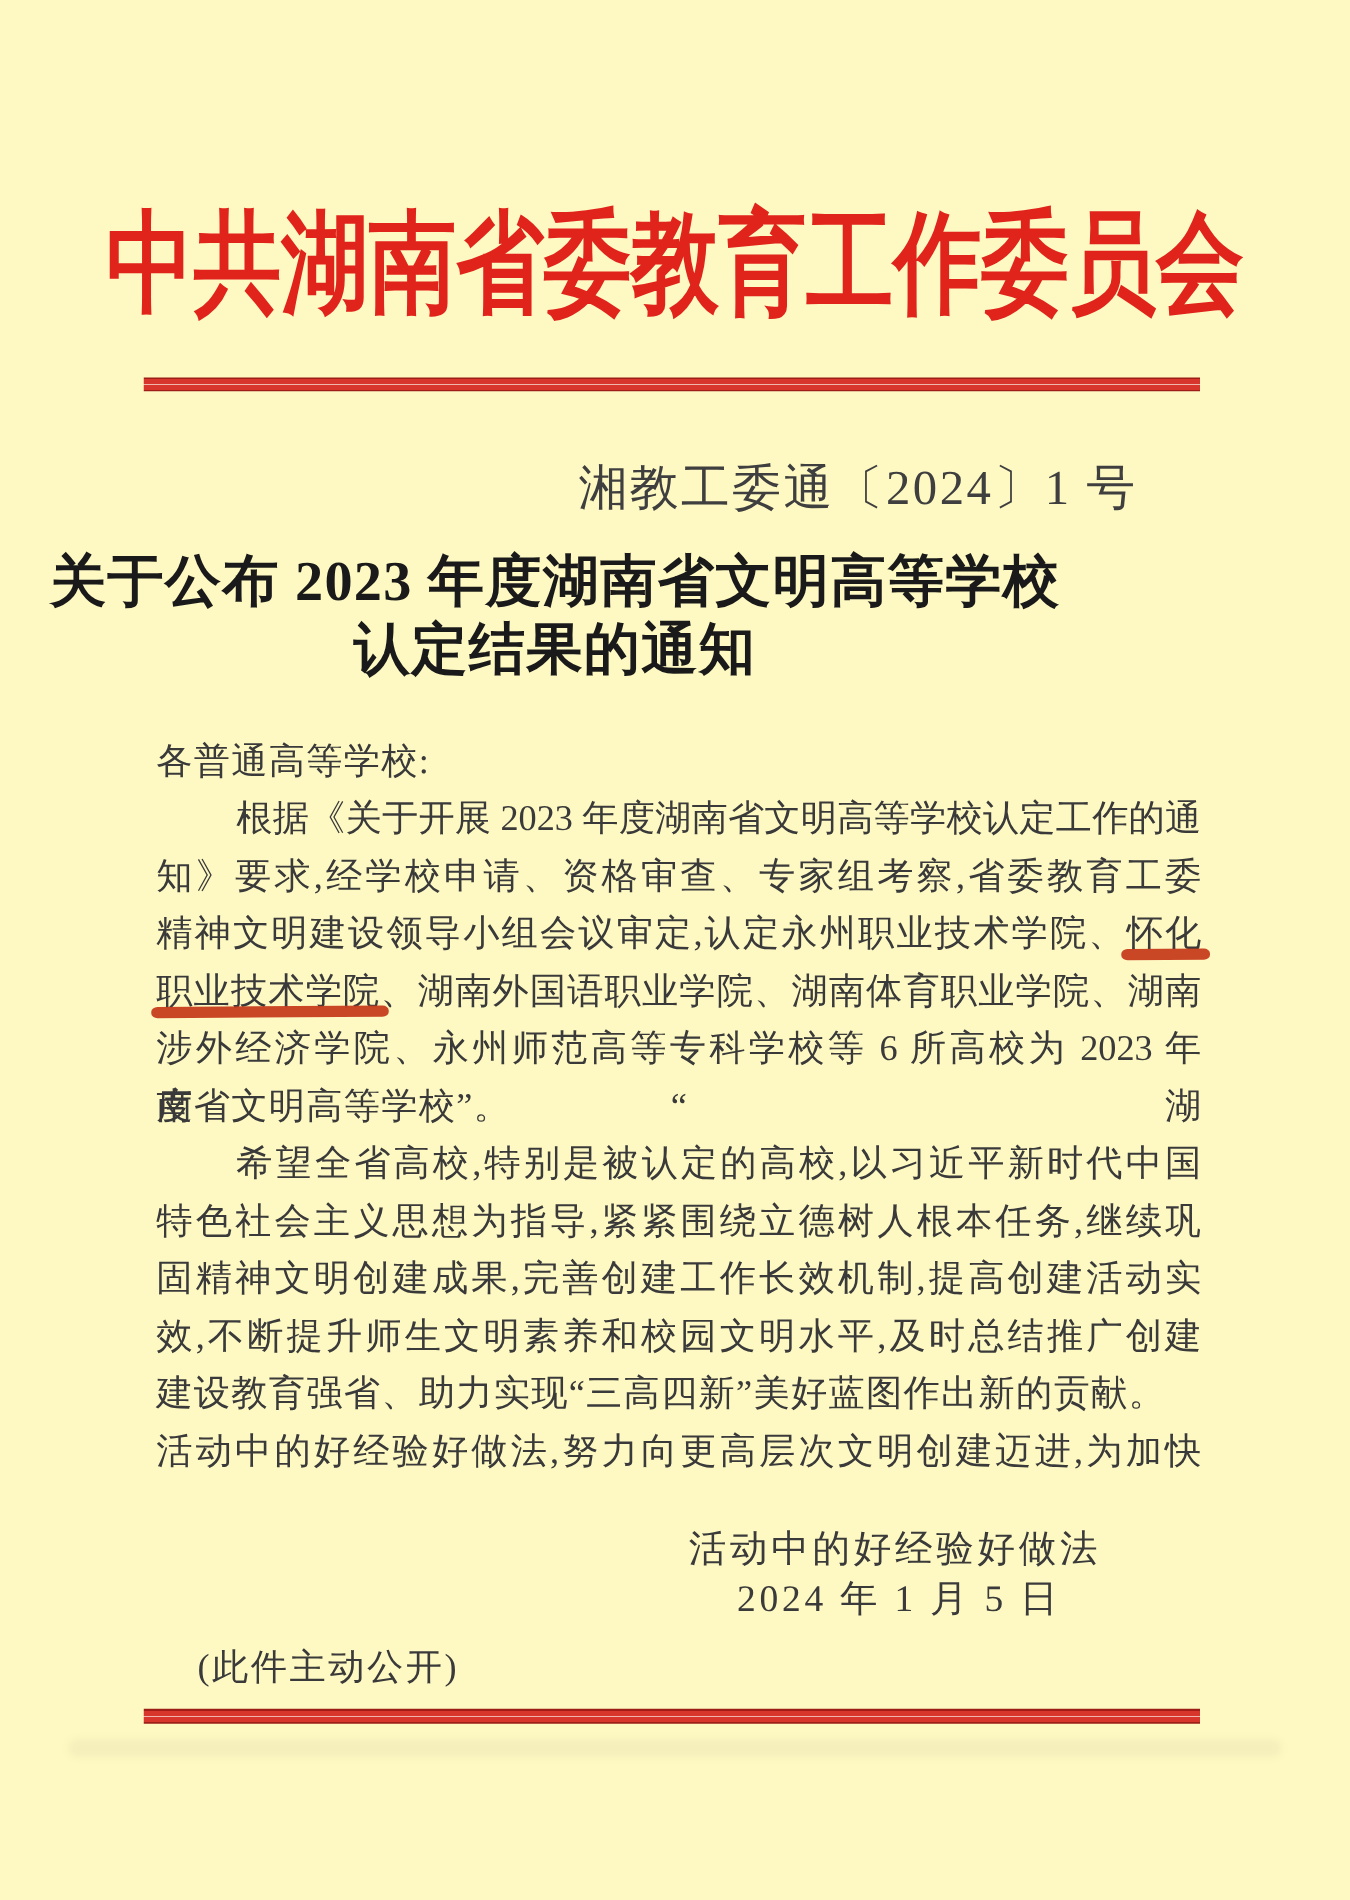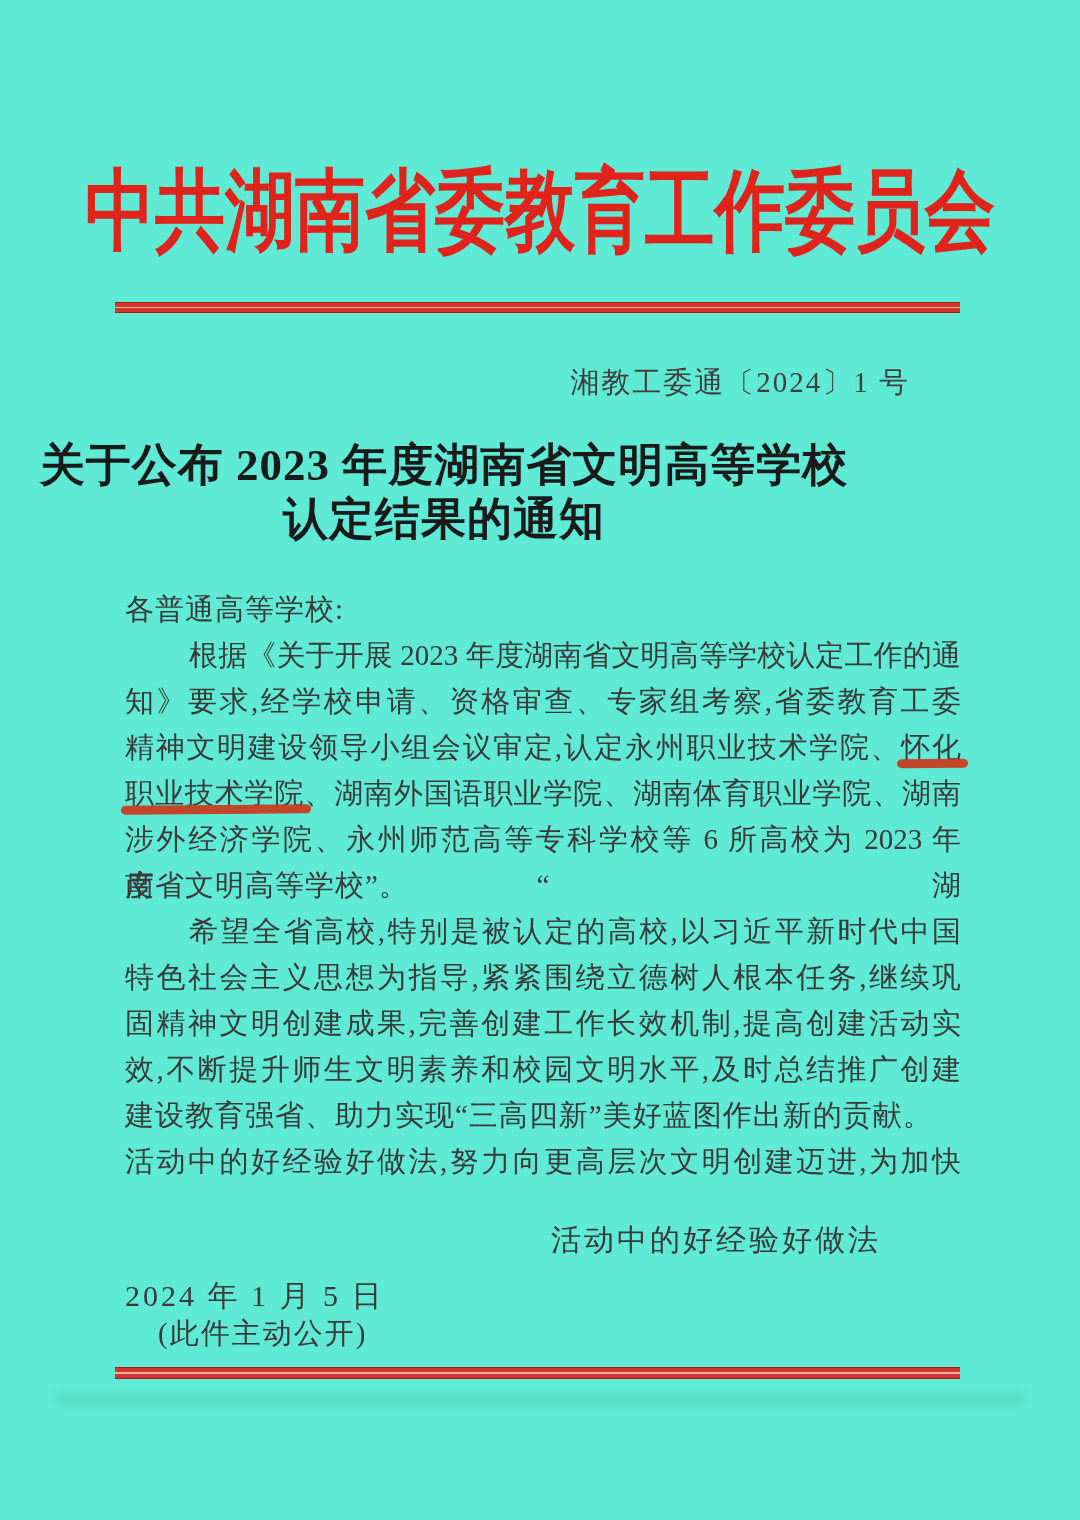--- a/index.html
+++ b/index.html
@@ -14,21 +14,21 @@
   *{margin:0;padding:0;box-sizing:border-box;}
   html,body{width:1080px;height:1520px;}
   body{
     background:#ffffff;
     font-family:"Liberation Serif","DejaVu Serif",serif;
     color:var(--ink);
   }
   .page{
     position:relative;
     width:1080px;height:1520px;
-    background:#5eead4;
+    background:#fef9c3;
     overflow:hidden;
   }
   
   .org-name{
     position:absolute;
     top:152px;left:0;width:1080px;
     text-align:center;
     font-size:70px;
     font-weight:bold;
     color:var(--red-header);
@@ -52,21 +52,21 @@
   .rule-bottom{top:1367px;height:12px;}
   .page-shadow{
     position:absolute;top:1392px;left:55px;right:55px;height:13px;
     background:rgba(0,0,0,0.045);
     filter:blur(4px);
     border-radius:6px;
   }
   .doc-number{
     position:absolute;
     top:363px;right:170px;
-    font-size:29px;
+    font-size:39px;
     color:#3f3f3f;
     letter-spacing:2px;
     white-space:nowrap;
   }
   .doc-title{
     position:absolute;
     top:438px;left:0;width:888px;
     text-align:center;
     font-weight:bold;
     color:var(--ink-title);
@@ -110,24 +110,25 @@
     font-size:30px;
     color:var(--ink);
   }
   .sig-org{
     text-align:right;
     padding-right:80px;
     letter-spacing:3px;
     line-height:40px;
   }
   .sig-date{
+    text-align:right;
     padding-right:112px;
     letter-spacing:3px;
     line-height:40px;
-    margin-top:16px;
+    margin-top:0;
   }
   .footer-note{
     position:absolute;
     top:1314px;left:158px;
     font-size:29px;
     letter-spacing:2px;
     color:var(--ink);
   }
 </style>
 </head>

